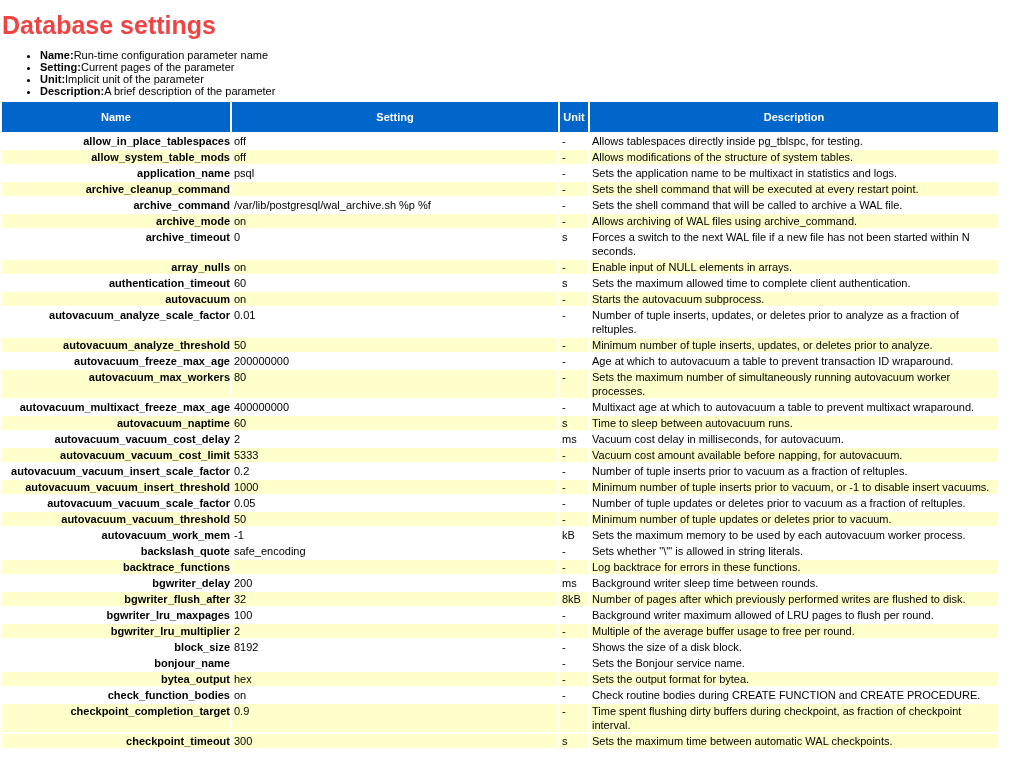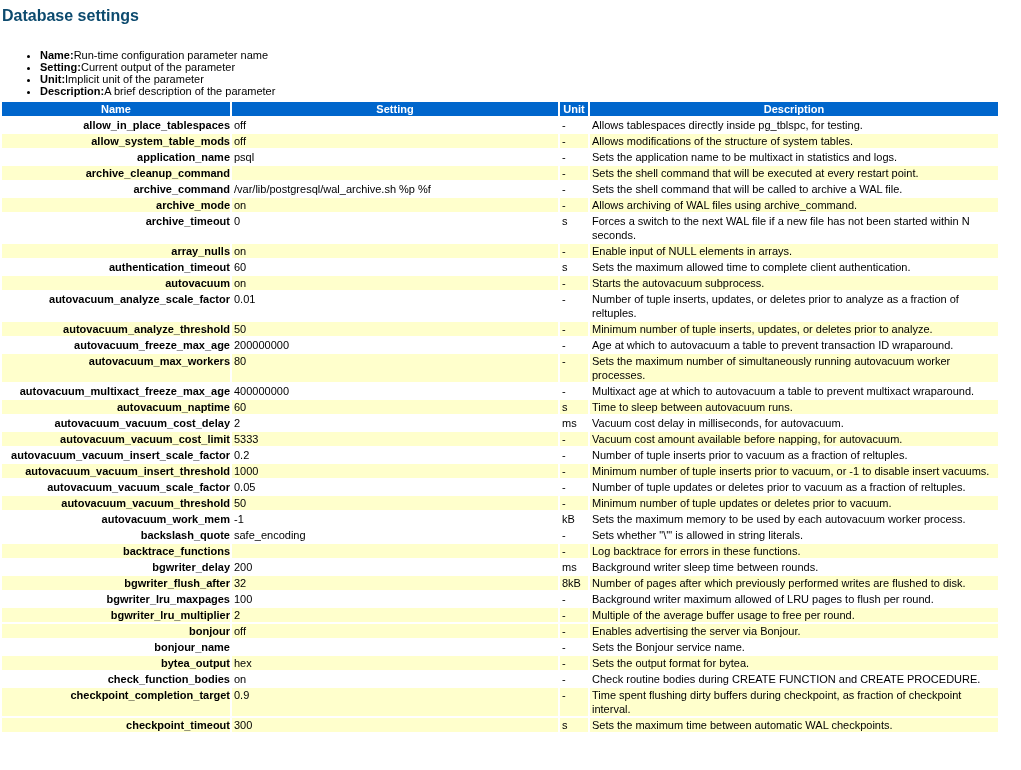--- a/index.html
+++ b/index.html
@@ -1,45 +1,45 @@
 <!DOCTYPE html>
 <html><head>
 <meta charset="utf-8">
 <style>
   html, body { margin: 0; padding: 0; background: #ffffff; }
   body { width: 1021px; height: 770px; overflow: hidden; position: relative;
          font-family: "Liberation Sans", sans-serif; color: #000; }
-  h1.page-title { margin: 0; position: absolute; left: 2px; top: 3px;
-         font-size: 16px; font-weight: bold; color: #0c4a6e; line-height: 26px; }
+  h1.page-title { margin: 0; position: absolute; left: 2px; top: 12px;
+         font-size: 25px; font-weight: bold; color: #ef4444; line-height: 26px; }
   ul.legend { position: absolute; left: 0; top: 49px; margin: 0; padding: 0 0 0 40px;
          font-size: 11px; line-height: 12px; list-style: disc; }
   ul.legend li { margin: 0; padding: 0; }
   ul.legend li b { font-weight: bold; }
   table.settings { position: absolute; left: 0; top: 100px; border-collapse: separate;
          border-spacing: 2px; font-size: 11px; width: 1000px; table-layout: fixed; }
   table.settings th { background: #0066cc; color: #fff; font-weight: bold;
-         height: 14px; padding: 0; line-height: 14px; text-align: center; font-size: 11px; }
+         height: 30px; padding: 0; line-height: 14px; text-align: center; font-size: 11px; }
   table.settings td { padding: 0 0 0 2px; height: 14px; line-height: 14px; vertical-align: top;
          white-space: nowrap; overflow: hidden; }
   table.settings td.desc { white-space: normal; padding-left: 2px; }
   table.settings tr.odd td { background: #ffffcc; }
   table.settings td.name { font-weight: bold; text-align: right; }
   col.c-name { width: 228px; }
   col.c-setting { width: 326px; }
   col.c-unit { width: 28px; }
   col.c-desc { width: 408px; }
 </style>
 </head>
 <body>
 
 <h1 class="page-title">Database settings</h1>
 
 <ul class="legend">
   <li><b>Name:</b><span>Run-time configuration parameter name</span></li>
-  <li><b>Setting:</b><span>Current output of the parameter</span></li>
+  <li><b>Setting:</b><span>Current pages of the parameter</span></li>
   <li><b>Unit:</b><span>Implicit unit of the parameter</span></li>
   <li><b>Description:</b><span>A brief description of the parameter</span></li>
 </ul>
 
 <table class="settings">
   <colgroup>
     <col class="c-name">
       <col class="c-setting">
       <col class="c-unit">
       <col class="c-desc">
@@ -220,25 +220,25 @@
         <td class="setting">100</td>
         <td class="unit">-</td>
         <td class="desc">Background writer maximum allowed of LRU pages to flush per round.</td>
       </tr>
       <tr class="odd">
         <td class="name">bgwriter_lru_multiplier</td>
         <td class="setting">2</td>
         <td class="unit">-</td>
         <td class="desc">Multiple of the average buffer usage to free per round.</td>
       </tr>
-      <tr class="odd">
-        <td class="name">bonjour</td>
-        <td class="setting">off</td>
-        <td class="unit">-</td>
-        <td class="desc">Enables advertising the server via Bonjour.</td>
+      <tr class="even">
+        <td class="name">block_size</td>
+        <td class="setting">8192</td>
+        <td class="unit">-</td>
+        <td class="desc">Shows the size of a disk block.</td>
       </tr>
       <tr class="even">
         <td class="name">bonjour_name</td>
         <td class="setting"></td>
         <td class="unit">-</td>
         <td class="desc">Sets the Bonjour service name.</td>
       </tr>
       <tr class="odd">
         <td class="name">bytea_output</td>
         <td class="setting">hex</td>

